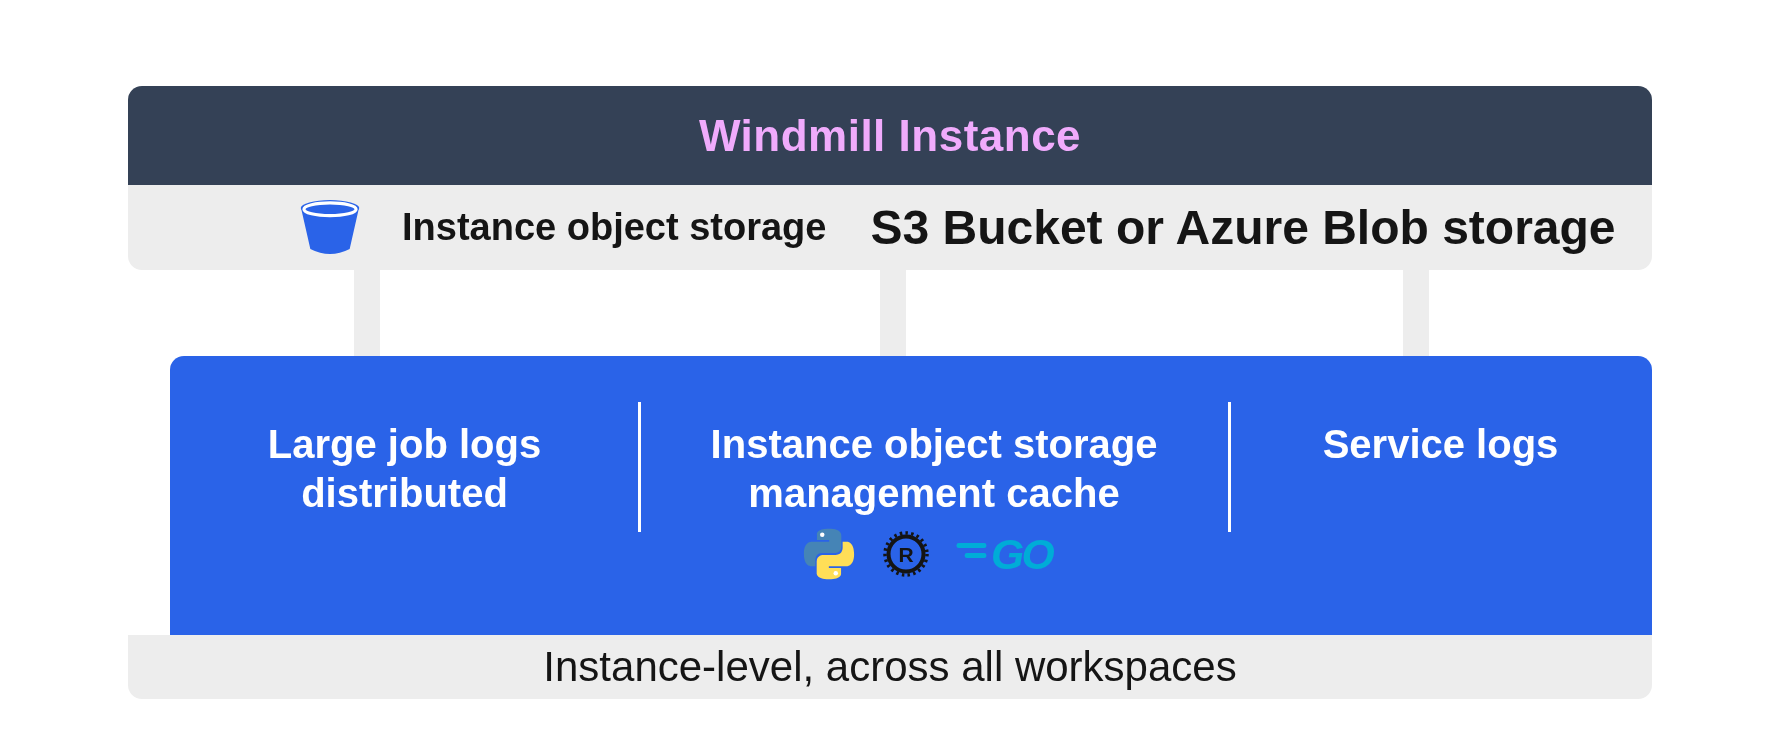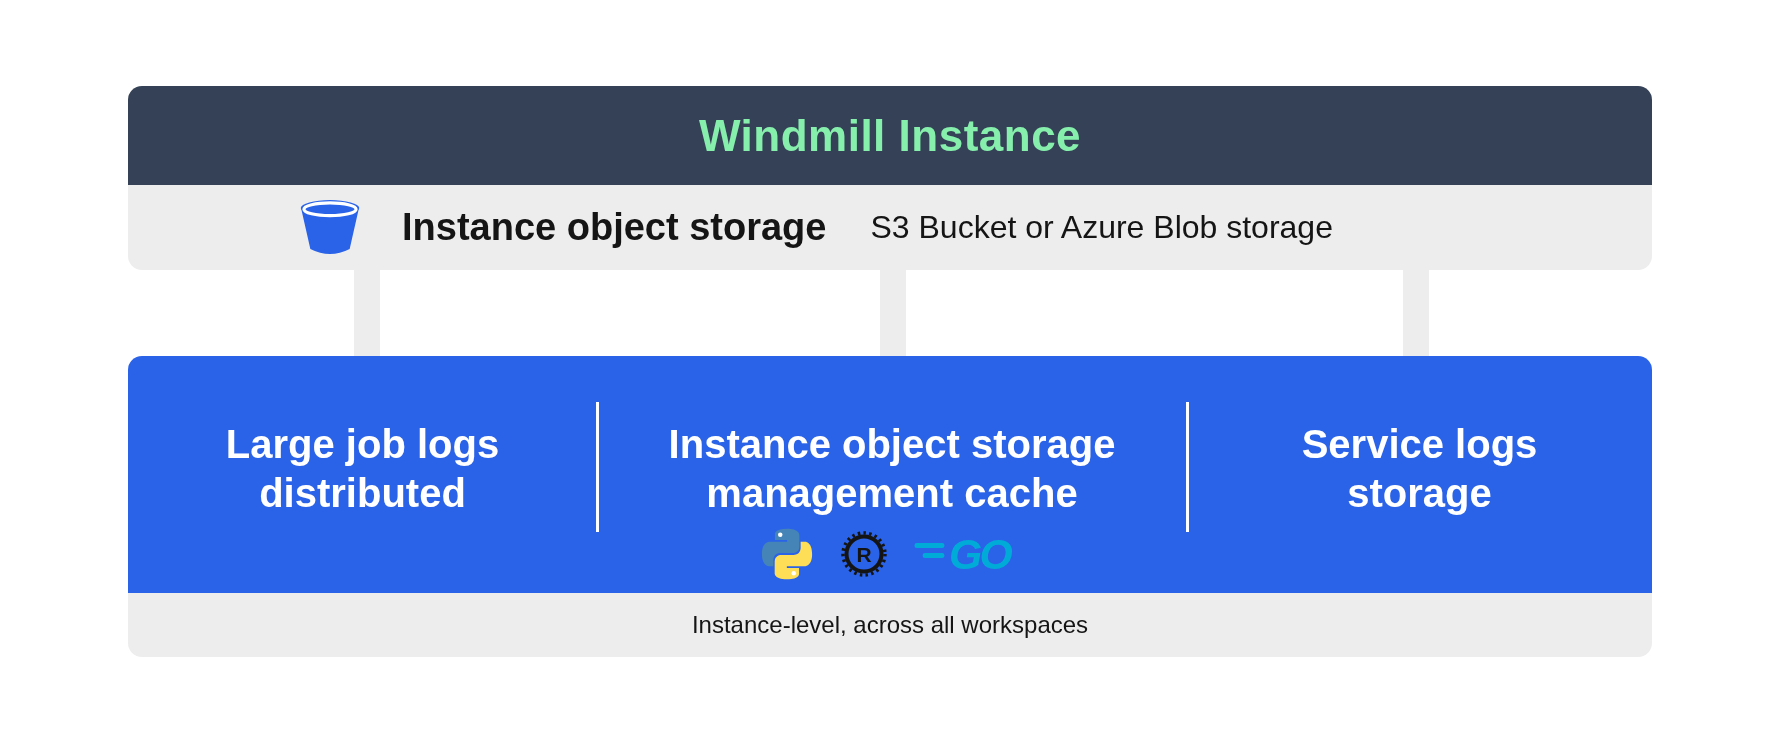--- a/index.html
+++ b/index.html
@@ -29,37 +29,37 @@
   .card-top{
     position:absolute;left:128px;top:86px;width:1524px;
   }
   .header-bar{
     height:99px;
     background:var(--header-bg);
     border-radius:14px 14px 0 0;
     display:flex;align-items:center;justify-content:center;
   }
   .header-title{
-    color:#86efac;font-size:44px;font-weight:700;letter-spacing:.5px;
+    color:#f0abfc;font-size:44px;font-weight:700;letter-spacing:.5px;
   }
   .storage-row{
     height:85px;
     background:var(--panel-gray);
     border-radius:0 0 14px 14px;
     display:flex;align-items:center;
     padding-left:170px;
   }
   .bucket{width:64px;height:62px;flex:0 0 auto;}
   .storage-title{
     margin-left:40px;
     font-size:38px;font-weight:600;color:var(--text-dark);
   }
   .storage-subtitle{
     margin-left:44px;
-    font-size:32px;font-weight:400;color:var(--text-dark);text-align:right;
+    font-size:48px;font-weight:700;color:var(--text-dark);text-align:right;
   }
 
   
   .arrow{position:absolute;top:270px;}
   .arrow .stem{
     position:absolute;left:-13px;top:0;
     width:26px;height:88px;background:var(--panel-gray);
   }
   .arrow .head{
     position:absolute;left:-27px;top:86px;
@@ -71,32 +71,33 @@
   .arrow-1{left:367px;}
   .arrow-2{left:893px;}
   .arrow-3{left:1416px;}
 
   
   .card-bottom{
     position:absolute;left:128px;top:356px;width:1524px;
   }
   .blue-panel{
     position:relative;
-    height:237px;
+    height:279px;
     background:var(--accent-blue);
     border-radius:14px 14px 0 0;
     display:flex;
+    margin-left:42px;
   }
   .section{
     display:flex;flex-direction:column;align-items:center;
     padding-top:64px;
   }
   .section-1{width:469px;}
   .section-2{width:590px;}
-  .section-3{flex:1;}
+  .section-3{flex:1;gap:36px;}
   .section-title{
     color:#ffffff;font-size:40px;font-weight:700;line-height:49px;
     text-align:center;white-space:nowrap;
   }
   .divider{
     position:absolute;top:46px;width:3px;height:130px;background:#ffffff;
   }
   .divider-1{left:468px;}
   .divider-2{left:1058px;}
   .lang-row{
@@ -107,21 +108,21 @@
   .lang-rust{width:50px;height:50px;}
   .lang-go{width:112px;height:40px;}
 
   .footer-bar{
     height:64px;
     background:var(--panel-gray);
     border-radius:0 0 14px 14px;
     display:flex;align-items:center;justify-content:center;
   }
   .footer-text{
-    font-size:24px;font-weight:400;color:var(--text-dark);
+    font-size:42px;font-weight:400;color:var(--text-dark);
   }
 </style>
 </head>
 <body>
 
 <div class="canvas">
 
   <div class="card-top">
     <div class="header-bar">
       <div class="header-title">Windmill Instance</div>
@@ -176,21 +177,20 @@
           <svg class="lang-go" viewBox="0 0 120 44" aria-hidden="true">
             <rect x="0" y="10" width="33" height="5.5" rx="2.7" style="fill:var(--go-teal)"></rect>
             <rect x="9" y="21" width="24" height="5.5" rx="2.7" style="fill:var(--go-teal)"></rect>
             <text x="38" y="38" font-size="47" font-weight="bold" font-style="italic" letter-spacing="-3" style="fill:var(--go-teal)">GO</text>
           </svg>
         </div>
       </div>
 
       <div class="section section-3">
         <div class="section-title">Service logs</div>
-        <div class="section-title">storage</div>
       </div>
 
       <div class="divider divider-1"></div>
       <div class="divider divider-2"></div>
     </div>
 
     <div class="footer-bar">
       <div class="footer-text">Instance-level, across all workspaces</div>
     </div>
   </div>

